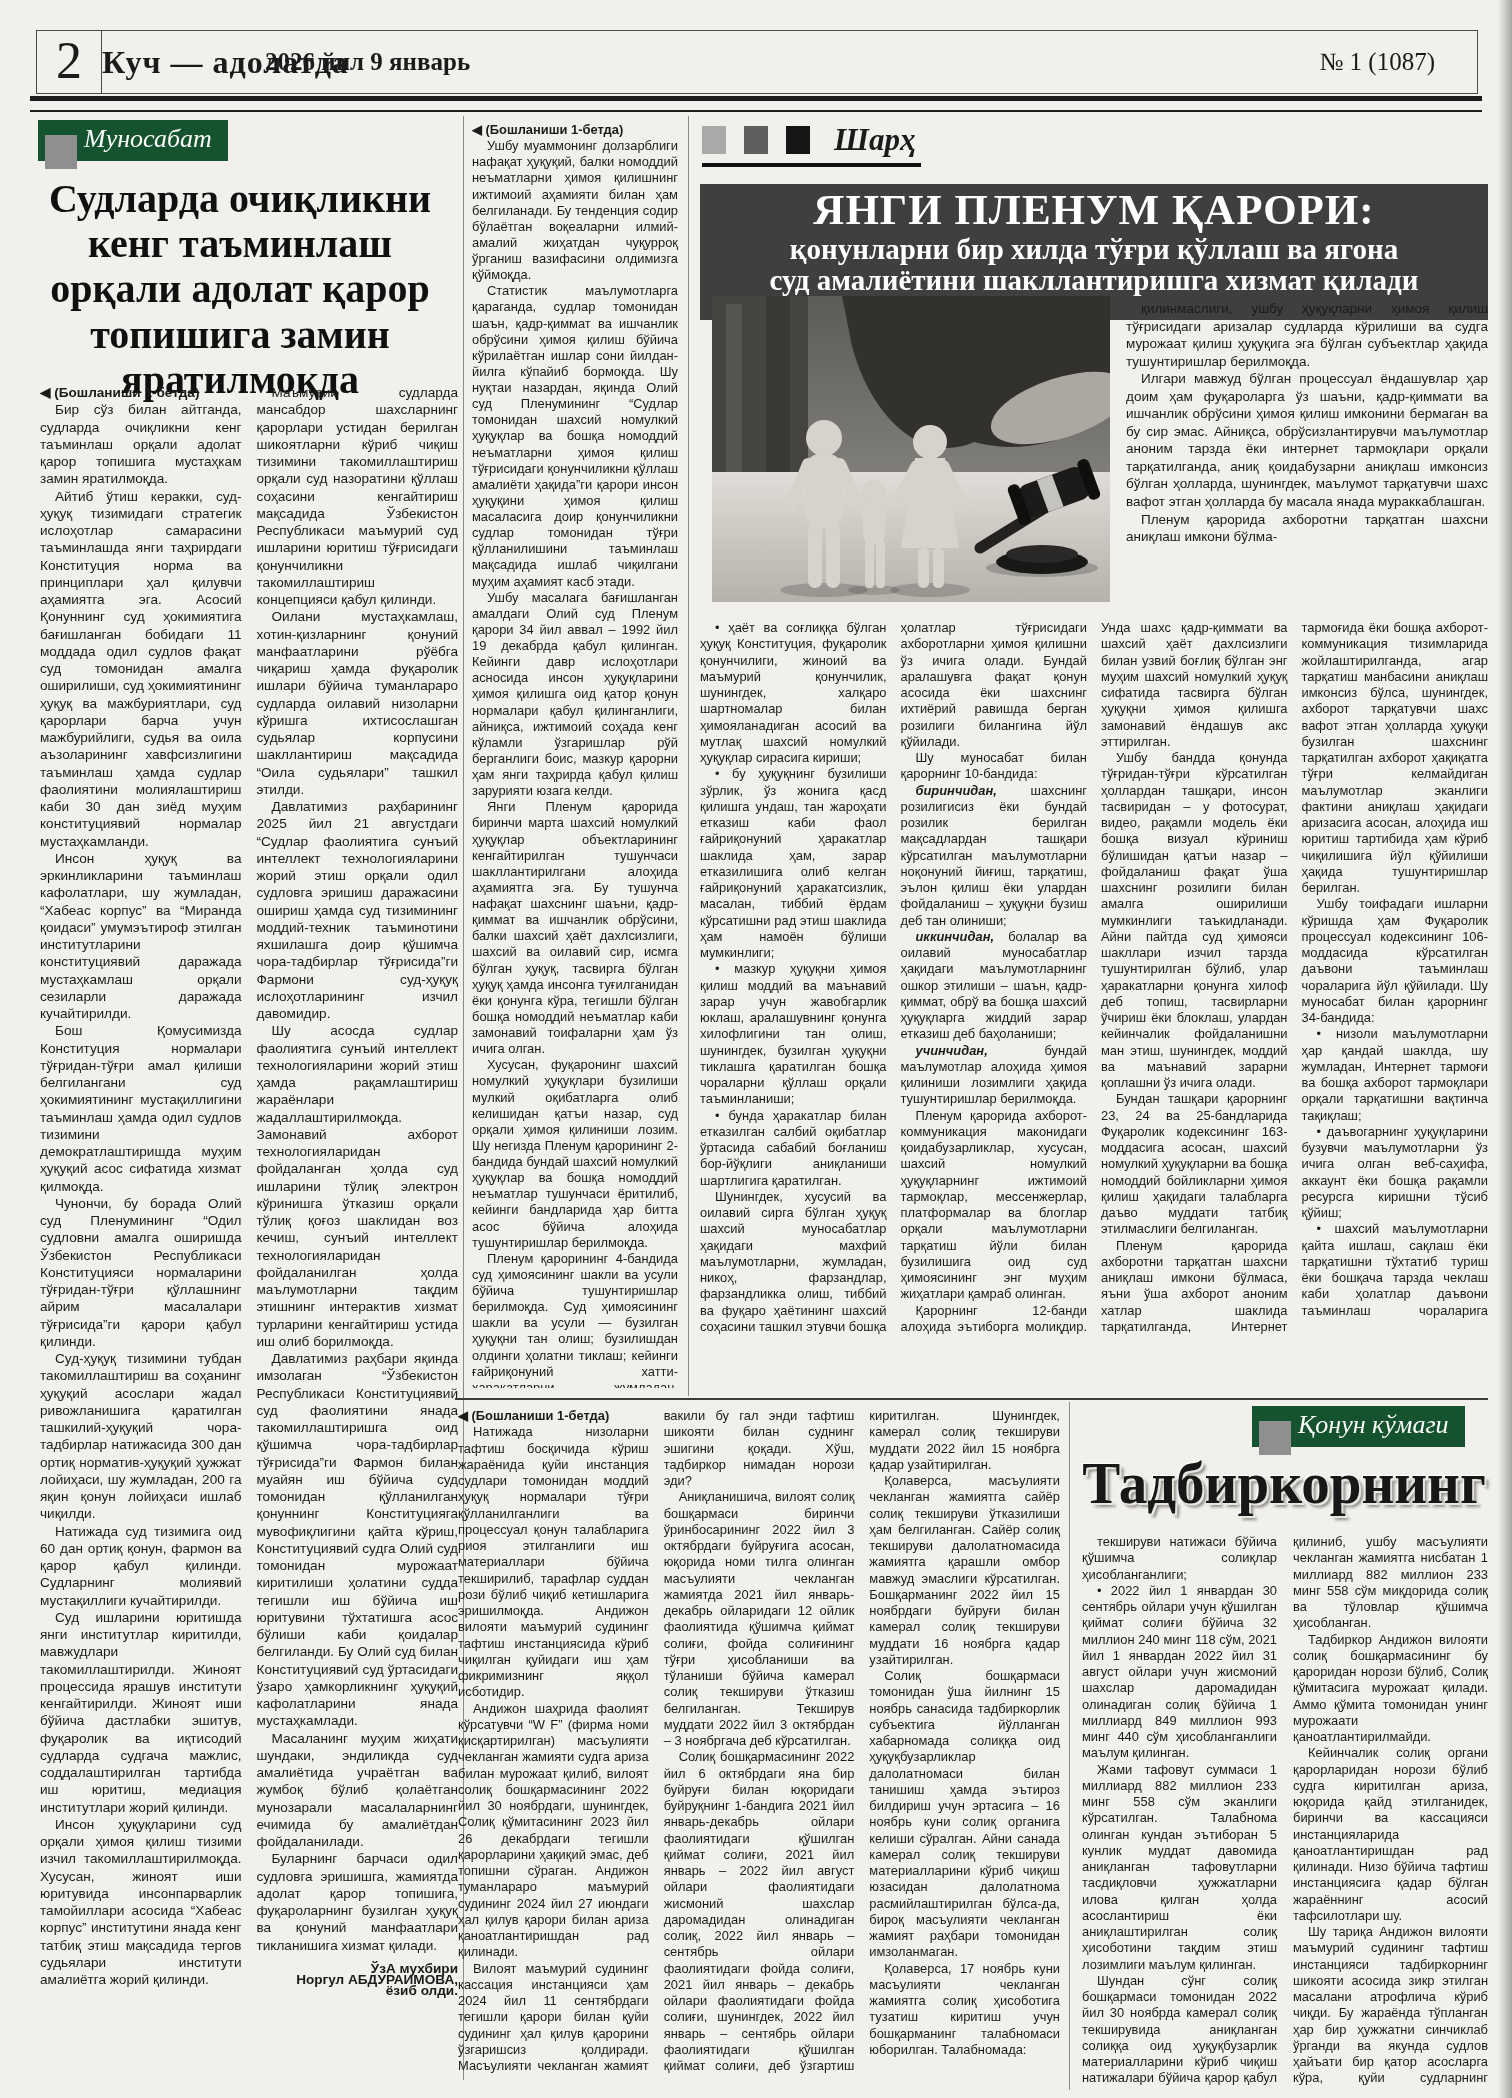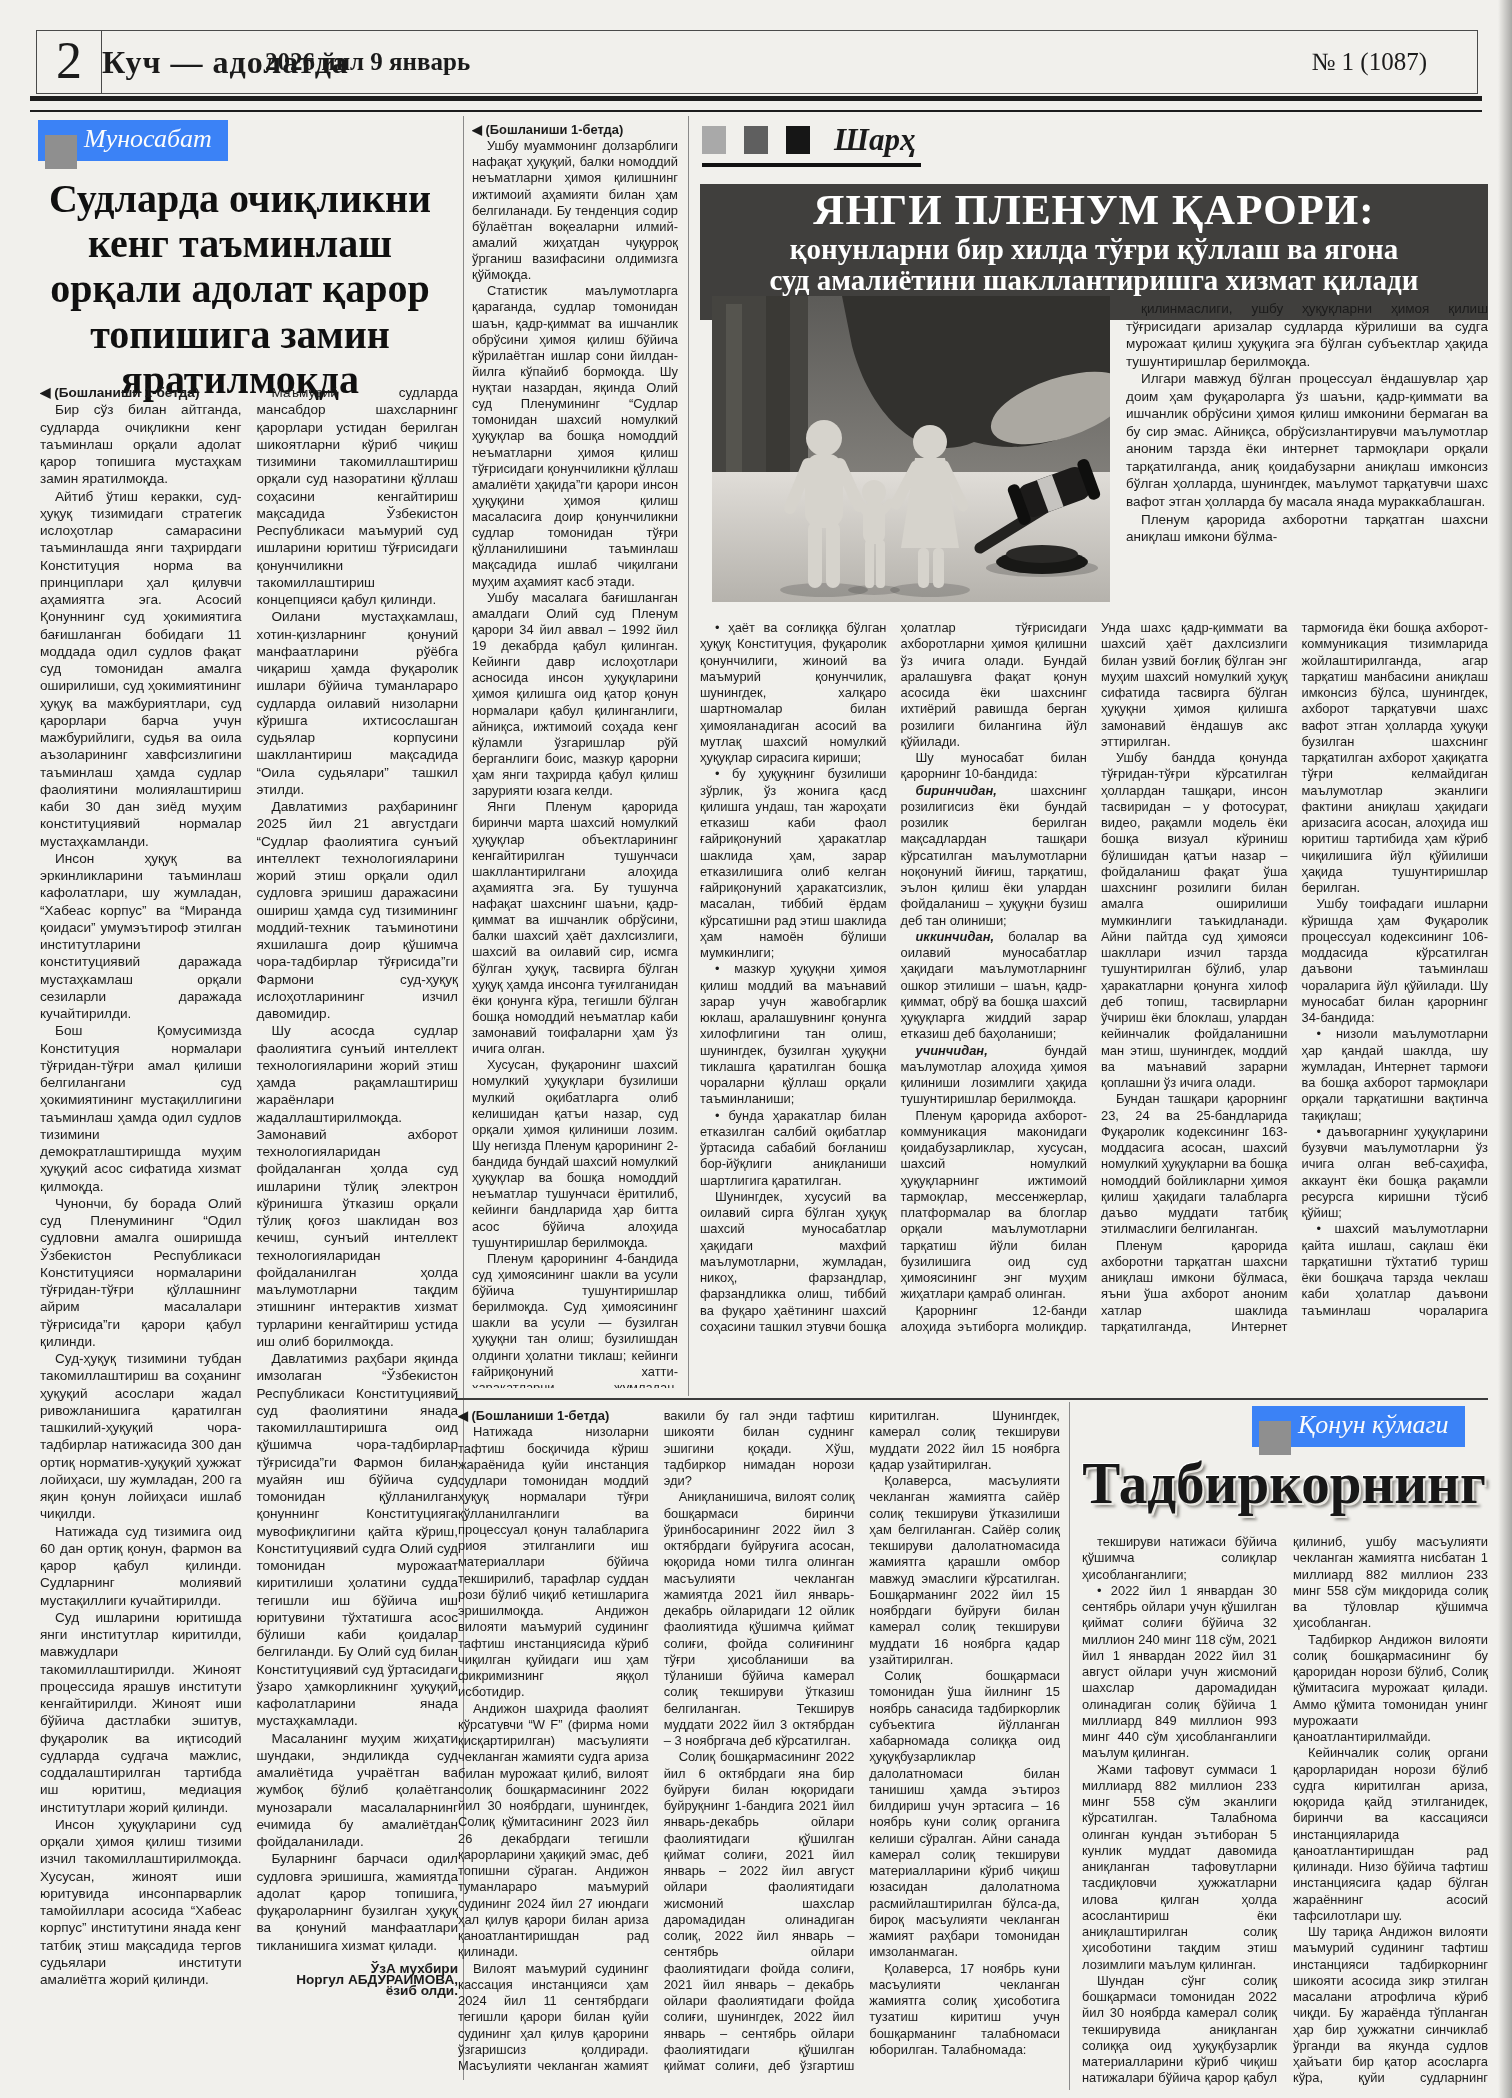--- a/index.html
+++ b/index.html
@@ -8,28 +8,28 @@
   .serif{font-family:"Liberation Serif",serif;}
   .scan-edge{position:absolute;right:0;top:0;width:14px;height:100%;
              background:linear-gradient(to right,rgba(0,0,0,0),rgba(0,0,0,.30));}
   
   .header-box{position:absolute;left:36px;top:30px;width:1440px;height:62px;
               border:1px solid #4a4a4a;display:flex;align-items:center;background:transparent;}
   .pageno{width:64px;height:100%;border-right:1px solid #4a4a4a;text-align:center;
           font-family:"Liberation Serif",serif;font-size:52px;line-height:60px;}
   .hdate{position:absolute;left:228px;font-family:"Liberation Serif",serif;font-weight:bold;font-size:25px;}
   .masthead{flex:1;text-align:left;font-family:"Liberation Serif",serif;font-weight:bold;font-size:32px;letter-spacing:1px;}
-  .issue{position:absolute;right:50px;font-family:"Liberation Serif",serif;font-size:25px;}
+  .issue{position:absolute;right:42px;font-family:"Liberation Serif",serif;font-size:25px;}
   .header-rules{position:absolute;left:30px;top:96px;width:1452px;height:9px;
                 border-top:5px solid #1d1d1d;border-bottom:2px solid #1d1d1d;}
   
   .vrule{position:absolute;border-left:1px solid #8a8a8a;width:0;}
   .hrule-mid{position:absolute;left:455px;top:1398px;width:1033px;border-top:2px solid #3c3c3c;}
   
-  .kicker{position:absolute;background:#3b82f6;color:#fcfcfc;display:inline-block;
+  .kicker{position:absolute;background:#14532d;color:#fcfcfc;display:inline-block;
           font-family:"Liberation Serif",serif;font-style:italic;font-size:26px;
           padding:5px 16px 7px 46px;line-height:1.1;}
   .kicker .sq{position:absolute;left:7px;top:15px;width:32px;height:34px;background:#8f8f8f;}
   
   .left-headline{position:absolute;left:30px;top:176px;width:420px;text-align:center;
                  font-family:"Liberation Serif",serif;font-weight:bold;font-size:40px;line-height:1.13;color:#101010;}
   .colbody{position:absolute;overflow:hidden;text-align:justify;}
   .colbody p{margin:0;text-indent:15px;}
   .colbody p.lead-in{font-weight:bold;text-indent:0;}
   .colbody p.sig{text-align:right;text-indent:0;font-weight:bold;margin-top:6px;margin-bottom:-6px;}

